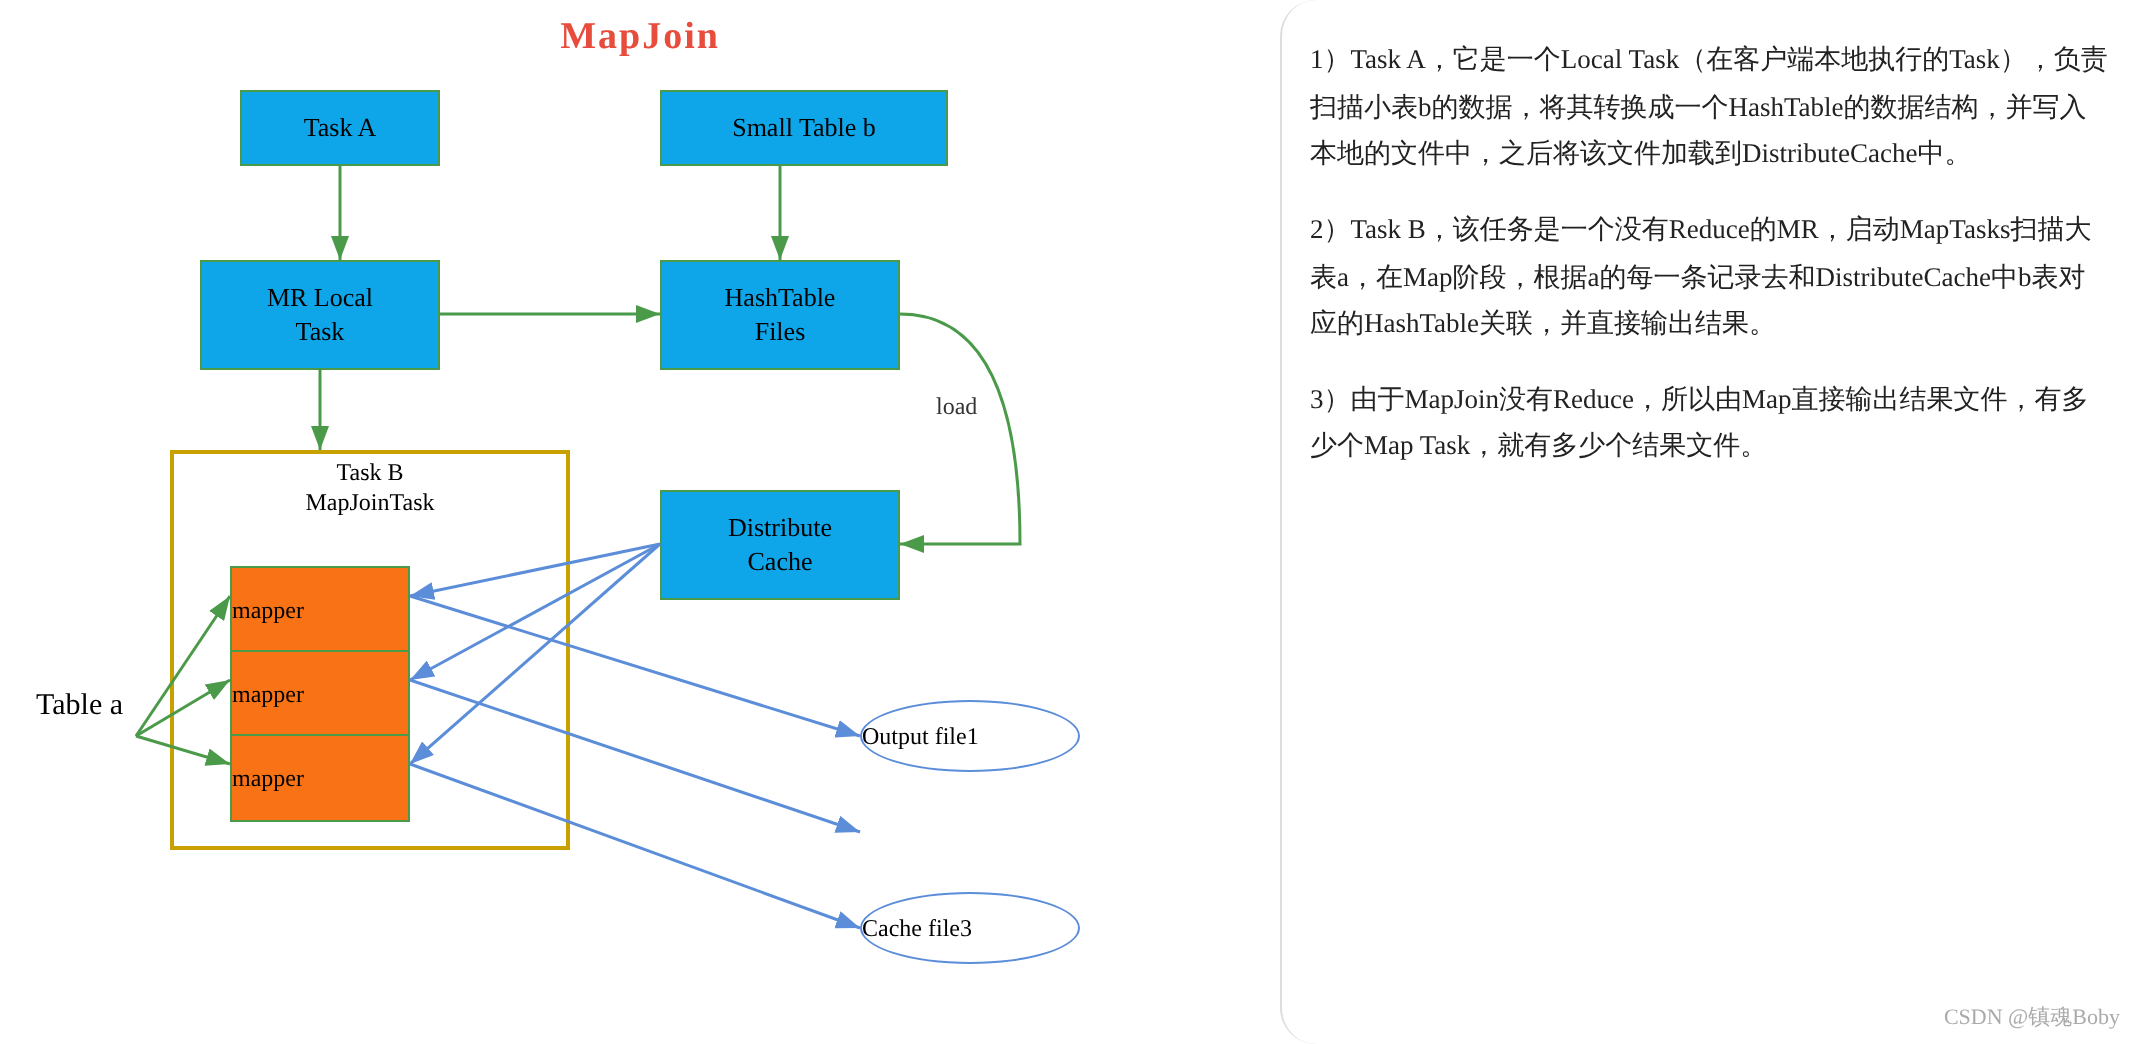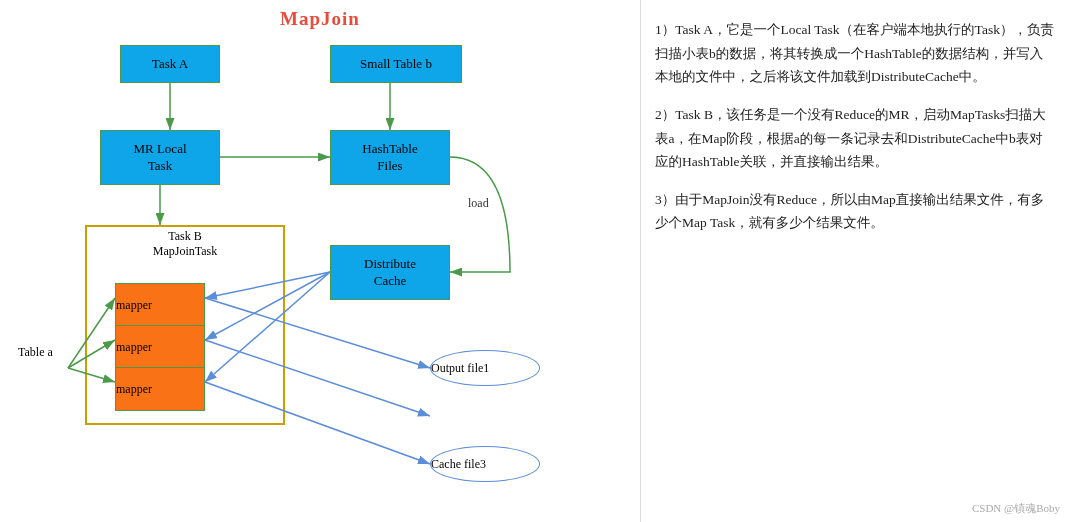--- a/index.html
+++ b/index.html
@@ -53,21 +53,21 @@
 
     
     #task-a {
       left: 120px; top: 45px;
       width: 100px; height: 38px;
     }
 
     
     #small-table-b {
       left: 330px; top: 45px;
-      width: 132px; height: 38px;
+      width: 144px; height: 38px;
     }
 
     
     #mr-local-task {
       left: 100px; top: 130px;
       width: 120px; height: 55px;
     }
 
     
     #hashtable-files {
@@ -112,21 +112,21 @@
     }
 
     #mapper1 { left: 115px; top: 283px; }
     #mapper2 { left: 115px; top: 325px; }
     #mapper3 { left: 115px; top: 367px; }
 
     
     #table-a {
       position: absolute;
       left: 18px; top: 345px;
-      font-size: 12px;
+      font-size: 15px;
       font-weight: normal;
     }
 
     
     .output-ellipse {
       position: absolute;
       border: 1.5px solid #5b8dd9;
       border-radius: 50%;
       background: #fff;
       display: flex;
@@ -151,20 +151,21 @@
     }
 
     
     .text-area {
       flex: 1;
       padding: 18px 16px 10px 14px;
       font-size: 13.5px;
       line-height: 1.75;
       color: #222;
       border-left: 1px solid #ddd;
+      border-radius: 18px;
     }
 
     .text-para {
       margin-bottom: 14px;
     }
 
     .watermark {
       position: absolute;
       bottom: 6px;
       right: 10px;

